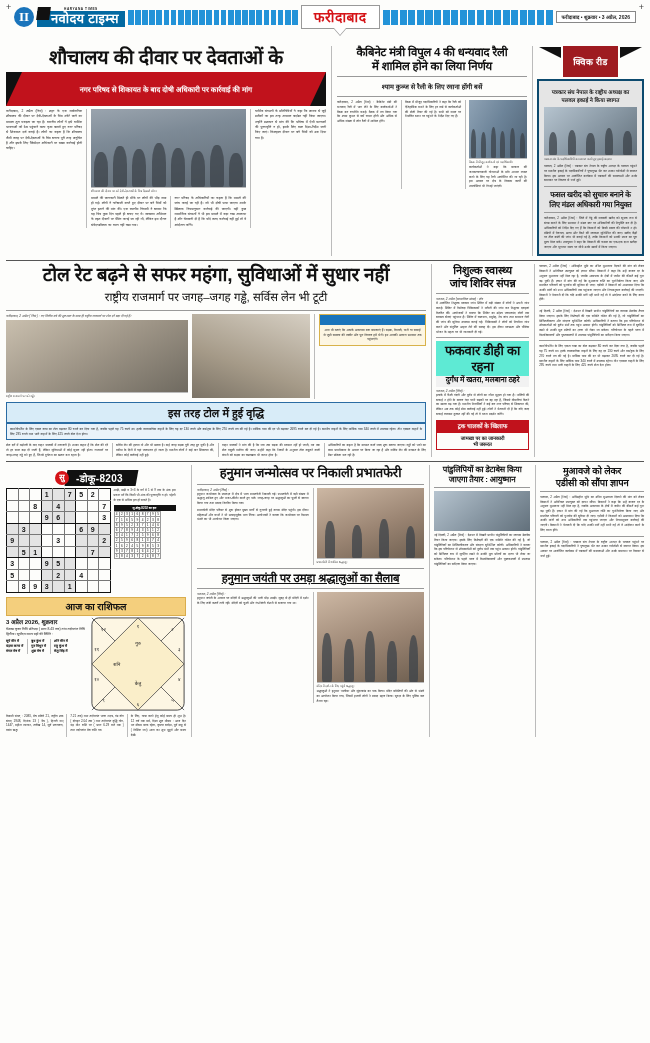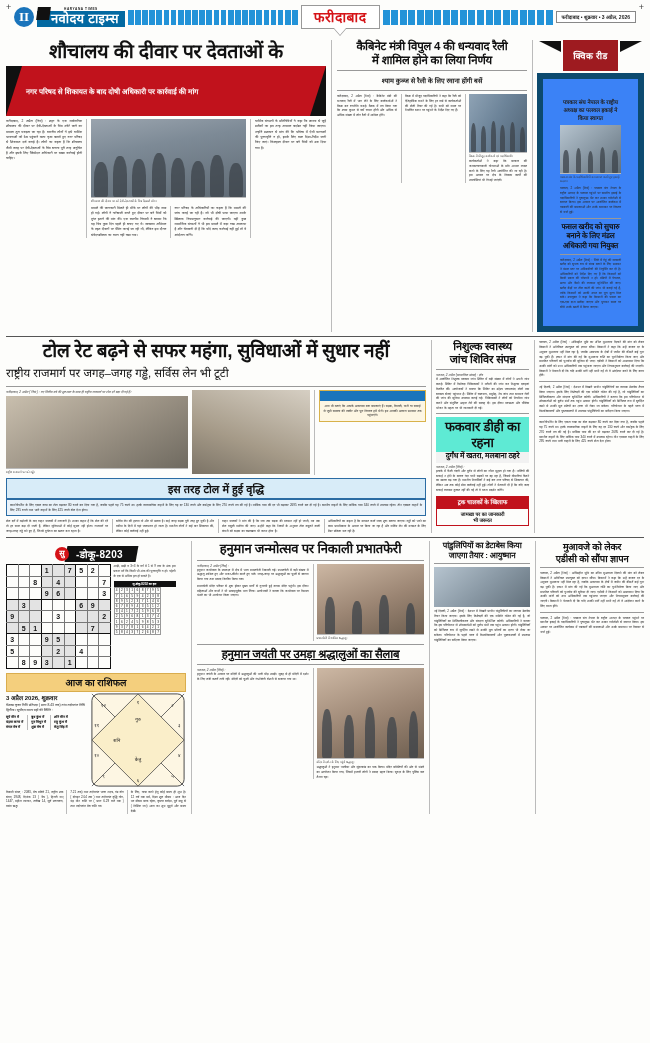--- a/index.html
+++ b/index.html
@@ -51,22 +51,22 @@
   }
 
   
   .cols { display: flex; gap: 5px; }
   .rule { border-bottom: 1px solid #999; margin: 3px 0; }
   .vrule { border-left: 1px solid #bbb; }
   .hl {
     font-weight: bold; color: #111; line-height: 1.18; letter-spacing: -.2px;
   }
   .kicker {
-    background: #c1121c; color: #fff; font-weight: bold;
-    font-size: 7.2px; padding: 20px 20px; position: relative; margin: 3px 0;
+    background: #c1121c; color: #fff; text-align: center; font-weight: bold;
+    font-size: 7.2px; padding: 12px 20px; position: relative; margin: 3px 0;
   }
   .kicker:before, .kicker:after {
     content: ""; position: absolute; top: 0; width: 16px; height: 100%; background: #111;
   }
   .kicker:before { left: 0; clip-path: polygon(0 0, 100% 0, 0 100%); }
   .kicker:after  { right: 0; clip-path: polygon(100% 0, 100% 100%, 0 100%); }
   .subhead { text-align: center; font-weight: bold; font-size: 8.5px; color: #222; padding: 2px 0; }
 
   
   .body-text { font-size: 3.3px; line-height: 1.62; color: #2a2a2a; text-align: justify; hyphens: auto; word-spacing: .4px; }
@@ -93,21 +93,21 @@
   .qr-head .tag {
     display: inline-block; background: #9e1b20; color: #fff; font-weight: bold;
     font-size: 9px; padding: 9px 10px; letter-spacing: .4px;
   }
   .qr-head:before, .qr-head:after {
     content: ""; position: absolute; top: 1px; width: 22px; height: 11px; background: #111;
   }
   .qr-head:before { left: 2px; clip-path: polygon(0 0, 100% 0, 100% 100%); }
   .qr-head:after { right: 2px; clip-path: polygon(0 0, 100% 0, 0 100%); }
   .qr-sub { text-align: center; font-size: 5.6px; font-weight: bold; line-height: 1.45; color: #222; padding: 2px 2px 3px; }
-  .sidebar { background: #3b82f6; padding: 17px; border: 6px solid #0c4a6e; }
+  .sidebar { background: #e5e5e5; padding: 5px; border: 2px solid #0c4a6e; }
 
   
   .box-blue { border: 1px solid #2b6ca3; background: #eaf3fa; }
   .box-yel { border: 1px solid #d8b24a; background: #fdf6e3; }
   .box-red-head { background: #c1121c; color: #fff; font-weight: bold; font-size: 6px; text-align: center; padding: 2px; }
   .box-hd-blue { background: #d8ecf8; border: 1px solid #2b6ca3; text-align: center; font-weight: bold; font-size: 11px; padding: 2px; color: #111; }
 
   
   .su-title { position: relative; text-align: center; margin: 3px 0 2px; }
   .su-title .ball {
@@ -214,21 +214,21 @@
         <i></i>
         <i></i>
         <i></i>
         <i></i>
         <i></i>
         <i></i>
     </div>
     <div class="datebox">फरीदाबाद • शुक्रवार • 3 अप्रैल, 2026</div>
   </div>
 
-  <div class="cols" style="margin-top:10px;">
+  <div class="cols" style="margin-top:16px;">
 
     <div style="width:320px;">
       <div class="hl" style="font-size:19.5px;text-align:center;">शौचालय की दीवार पर देवताओं के</div>
       <div class="kicker">नगर परिषद से शिकायत के बाद दोषी अधिकारी पर कार्रवाई की मांग</div>
 
       <div class="cols" style="gap:4px;">
         <div style="width:76px;">
           <div class="body-text">फरीदाबाद, 2 अप्रैल (निसं) : शहर के एक सार्वजनिक शौचालय की दीवार पर देवी-देवताओं के चित्र उकेरे जाने का मामला तूल पकड़ता जा रहा है। स्थानीय लोगों ने इसे धार्मिक भावनाओं को ठेस पहुंचाने वाला कृत्य बताते हुए नगर परिषद से शिकायत दर्ज कराई है। लोगों का कहना है कि शौचालय जैसी जगह पर देवी-देवताओं के चित्र बनाना पूरी तरह अनुचित है और इसके लिए जिम्मेदार अधिकारी पर सख्त कार्रवाई होनी चाहिए।</div>
         </div>
         <div class="vrule" style="width:160px;padding-left:4px;">
@@ -306,21 +306,21 @@
       </div>
     </div>
   </div>
 
   <div class="rule" style="border-bottom:1.5px solid #555;margin:4px 0 3px;"></div>
 
   <div class="cols">
 
     <div style="width:420px;">
       <div class="hl" style="font-size:19px;text-align:center;">टोल रेट बढ़ने से सफर महंगा, सुविधाओं में सुधार नहीं</div>
-      <div style="font-size:11.5px;padding:2px 0 3px;color:#111;">राष्ट्रीय राजमार्ग पर जगह–जगह गड्ढे, सर्विस लेन भी टूटी</div>
+      <div style="text-align:center;font-size:11.5px;padding:2px 0 3px;color:#111;">राष्ट्रीय राजमार्ग पर जगह–जगह गड्ढे, सर्विस लेन भी टूटी</div>
       <div class="rule"></div>
 
       <div class="cols" style="gap:4px;">
         <div style="width:182px;">
           <div class="byline">फरीदाबाद, 2 अप्रैल ( निसं ) : नए वित्तीय वर्ष की शुरुआत के साथ ही राष्ट्रीय राजमार्ग पर टोल दरें बढ़ा दी गई हैं।</div>
           <div class="photo p2" style="height:72px;margin-top:2px;"></div>
           <div class="cap">राष्ट्रीय राजमार्ग पर बने गड्ढे।</div>
         </div>
         <div style="width:118px;">
           <div class="photo p3" style="height:84px;"></div>

